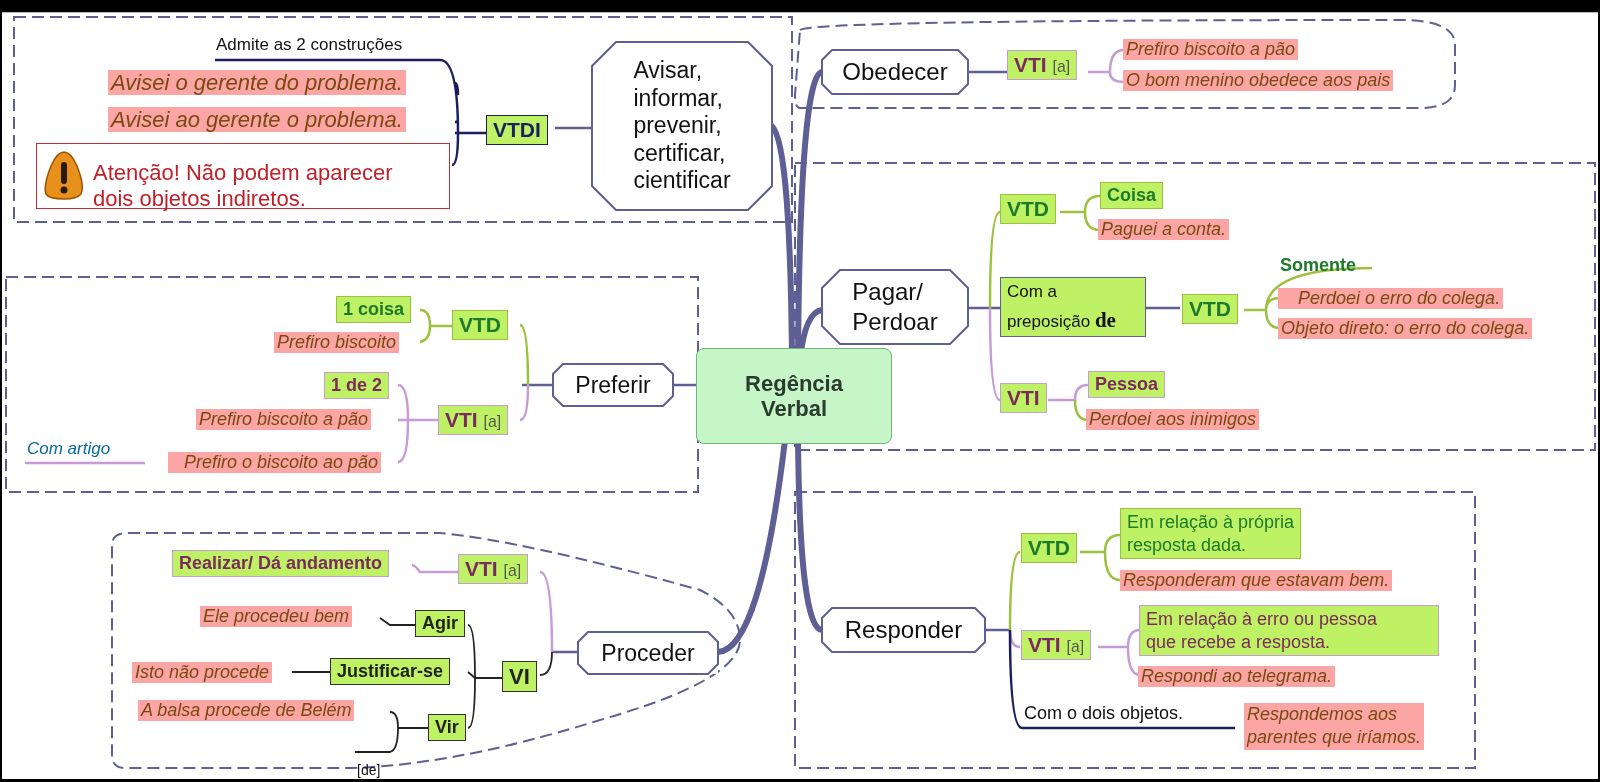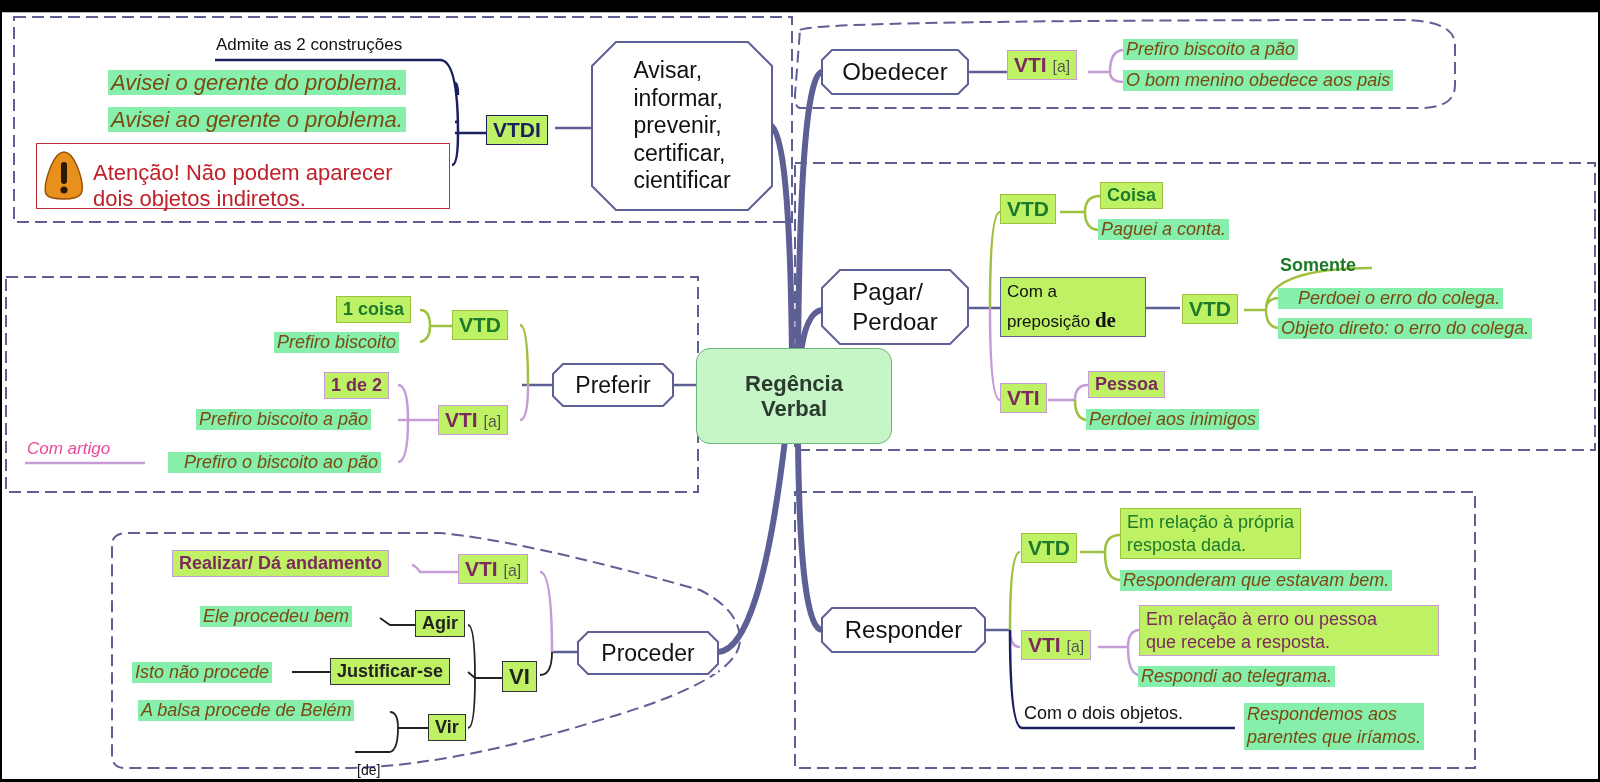--- a/index.html
+++ b/index.html
@@ -4,21 +4,21 @@
 <style>
   html, body { margin: 0; padding: 0; }
   body { width: 1600px; height: 782px; position: relative; background: #000; overflow: hidden; font-family: "Liberation Sans", sans-serif; }
   #canvas { position: absolute; left: 2px; top: 12px; width: 1596px; height: 766px; background: #fff; border-top: 1px solid #bbb; }
   svg#links { position: absolute; left: 0; top: 0; width: 1600px; height: 782px; }
   .n { position: absolute; white-space: nowrap; box-sizing: border-box; line-height: 1.15; }
   .box { border: 1.5px solid; background: #bef264; padding: 2px 6px; }
   .g { color: #1d7a2a; border-color: #9dc13f; font-weight: bold; }
   .p { color: #7b2a5e; border-color: #c79bd6; font-weight: bold; }
   .k { color: #222; border-color: #333; font-weight: bold; }
-  .ex { color: #7a4a10; font-style: italic; background: #86efac; padding: 0 3px; }
+  .ex { color: #7a4a10; font-style: italic; background: #fca5a5; padding: 0 3px; }
   .br { font-weight: normal; font-size: 0.75em; color: #555; }
   .oct { background: #fff; display: flex; align-items: center; justify-content: center; color: #111; }
   .oct svg { position: absolute; left: 0; top: 0; width: 100%; height: 100%; overflow: visible; }
   .oct span { position: relative; }
   .plain { color: #111; }
 </style>
 </head>
 <body>
 
 <div id="canvas"></div>
@@ -56,21 +56,21 @@
     <path stroke="#5e5f94" d="M578 652 L552 652"></path>
     <path stroke="#c79bd6" d="M552 652 Q552 572 540 572 M458 572 L420 572 Q415 565 412 565"></path>
     <path stroke="#222" stroke-width="1.8" d="M552 652 Q552 675 540 675 M502 678 L475 678 Q475 625 468 625 M475 678 L468 672 M475 678 Q475 728 468 728 M415 625 L390 625 L380 618 M330 672 L292 672 M428 728 L398 728 Q398 712 390 712 M398 728 Q398 750 390 752 L355 752"></path>
     <path stroke="#5e5f94" d="M985 630 L1010 630"></path>
     <path stroke="#9dc13f" d="M1010 630 Q1010 552 1020 552 M1080 552 L1105 552 Q1105 535 1120 535 M1105 552 Q1105 580 1120 580"></path>
     <path stroke="#c79bd6" d="M1010 630 Q1010 647 1020 647 M1098 647 L1128 647 Q1128 630 1140 630 M1128 647 Q1128 675 1140 675"></path>
     <path stroke="#1a1f5e" d="M1010 630 Q1010 728 1022 728 L1235 728"></path>
   </g>
 </svg>
 
-<div class="n" style="left:696px;top:348px;width:196px;height:96px;background:#c6f5c8;border:1.5px solid #6fb57a;border-radius:14px;display:flex;flex-direction:column;align-items:center;justify-content:center;font-weight:bold;font-size:22px;color:#2b3b2e;">
+<div class="n" style="left:696px;top:348px;width:196px;height:96px;background:#c6f5c8;border:1.5px solid #6fb57a;border-radius:8px;display:flex;flex-direction:column;align-items:center;justify-content:center;font-weight:bold;font-size:22px;color:#2b3b2e;">
   <span>Regência</span>
   <span>Verbal</span>
 </div>
 
 <div class="n oct" style="left:592px;top:42px;width:180px;height:168px;font-size:23px;">
   <svg viewBox="0 0 180 168" preserveAspectRatio="none">
       <polygon points="24,0 156,0 180,24 180,144 156,168 24,168 0,144 0,24" fill="#fff" stroke="#5e5f94" stroke-width="2"></polygon>
     </svg>
   <span style="line-height:1.2;white-space:normal;">
     <span>Avisar,</span><br>
@@ -143,21 +143,21 @@
 <div class="n box g" style="left:452px;top:310px;font-size:21px;">VTD</div>
 <div class="n box g" style="left:336px;top:296px;font-size:18px;">1 coisa</div>
 <div class="n ex" style="left:274px;top:332px;font-size:18px;">Prefiro biscoito</div>
 <div class="n box p" style="left:438px;top:405px;font-size:21px;">
   <span>VTI</span>
   <span class="br">[a]</span>
 </div>
 <div class="n box p" style="left:324px;top:372px;font-size:18px;">1 de 2</div>
 <div class="n ex" style="left:196px;top:409px;font-size:18px;">Prefiro biscoito a pão</div>
 <div class="n ex" style="left:168px;top:452px;font-size:18px;padding-left:16px;">Prefiro o biscoito ao pão</div>
-<div class="n" style="left:27px;top:439px;font-size:17px;font-style:italic;color:#ec4899;">Com artigo</div>
+<div class="n" style="left:27px;top:439px;font-size:17px;font-style:italic;color:#0369a1;">Com artigo</div>
 
 <div class="n oct" style="left:578px;top:632px;width:140px;height:42px;font-size:23px;">
   <svg viewBox="0 0 140 42" preserveAspectRatio="none">
       <polygon points="10,0 130,0 140,10 140,32 130,42 10,42 0,32 0,10" fill="#fff" stroke="#5e5f94" stroke-width="2"></polygon>
     </svg>
   <span>Proceder</span>
 </div>
 <div class="n box p" style="left:458px;top:554px;font-size:21px;">
   <span>VTI</span>
   <span class="br">[a]</span>

